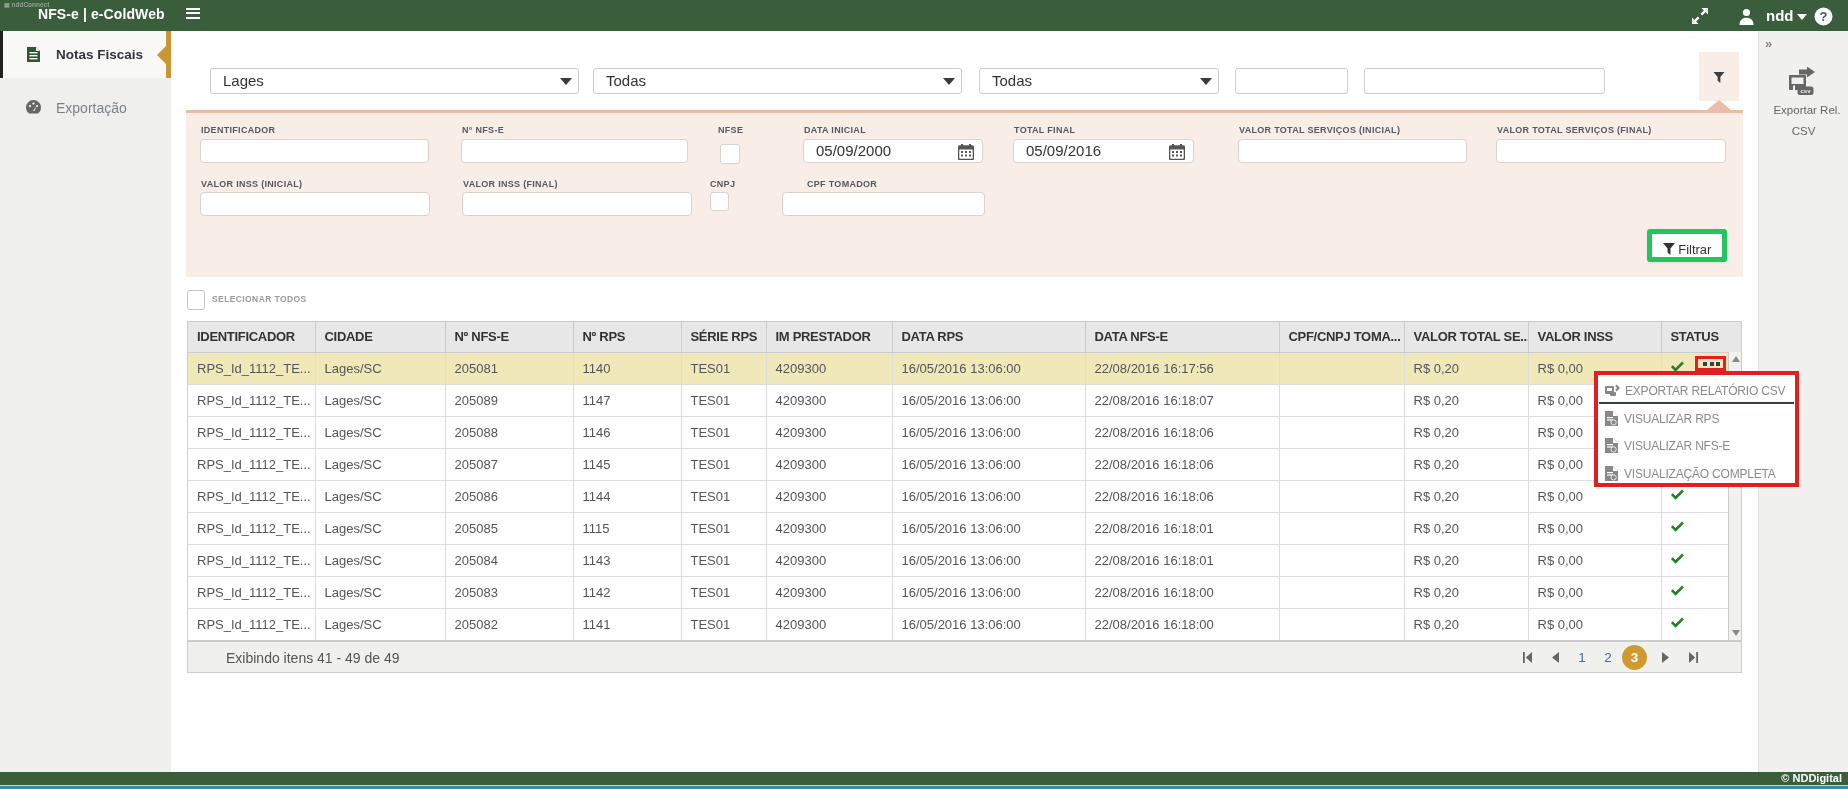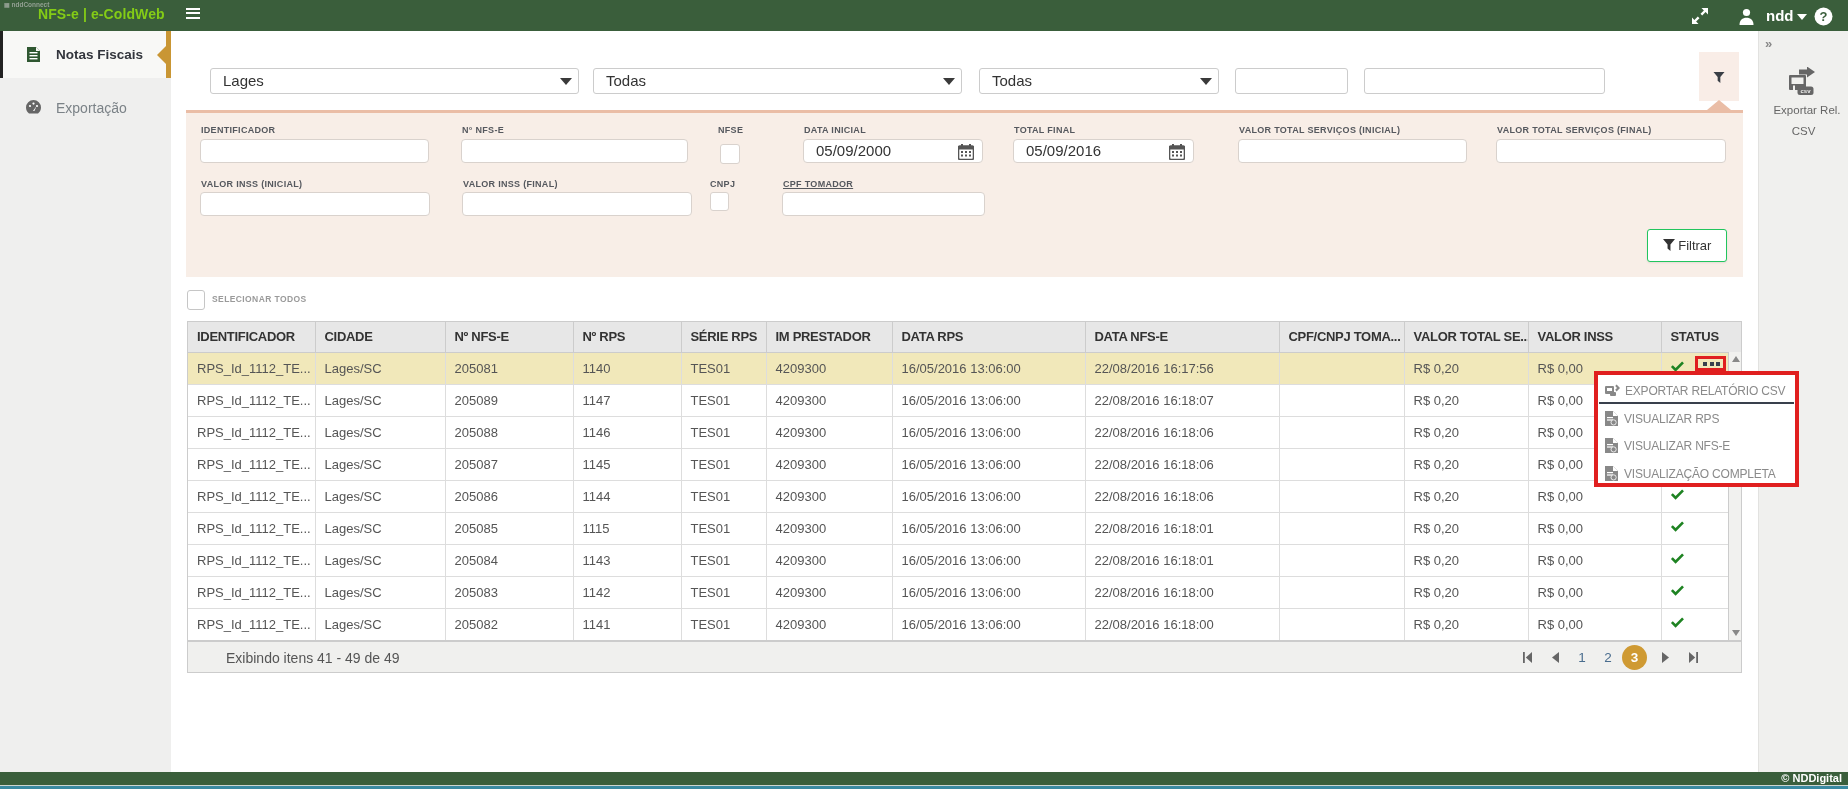--- a/index.html
+++ b/index.html
@@ -1,21 +1,21 @@
 <!DOCTYPE html>
 <html><head>
 <meta charset="utf-8">
 <style>
 * { margin:0; padding:0; box-sizing:border-box; }
 html,body { width:1848px; height:789px; overflow:hidden; font-family:"Liberation Sans", sans-serif; background:#fff; }
 
 
 #topbar { position:absolute; left:0; top:0; width:1848px; height:31px; background:#3a5e3b; }
 #minilogo { position:absolute; left:4px; top:1px; color:#93a093; font-size:6.5px; font-weight:bold; }
-#title { position:absolute; left:38px; top:6px; color:#84cc16; font-size:14px; font-weight:bold; letter-spacing:0.1px; }
+#title { position:absolute; left:38px; top:6px; color:#ffffff; font-size:14px; font-weight:bold; letter-spacing:0.1px; }
 #hamb { position:absolute; left:186px; top:8px; width:14px; height:12px; }
 #hamb div { height:2px; background:#fff; margin-bottom:2.4px; }
 
 
 .ticon { position:absolute; top:0; color:#fff; }
 
 
 #sidebar { position:absolute; left:0; top:31px; width:171px; height:741px; background:#efefee; }
 #navactive { position:absolute; left:0; top:0; width:171px; height:47px; background:#f8f8f6; border-left:3px solid #222; }
 #goldbar { position:absolute; left:166px; top:0; width:5px; height:47px; background:#c99634; }
@@ -32,21 +32,21 @@
 .caret { position:absolute; width:0; height:0; border-left:6.5px solid transparent; border-right:6.5px solid transparent; border-top:7px solid #3a3a3a; top:9px; }
 
 .flabel2 { position:absolute; font-size:9px; font-weight:bold; color:#55585e; letter-spacing:0.3px; }
 .finput { position:absolute; height:24px; background:#fff; border:1px solid #d9d2cd; border-radius:4px; font-size:15px; color:#333; line-height:22px; padding-left:12px; }
 .fcheck { position:absolute; width:20px; height:20px; background:#fff; border:1px solid #d9d2cd; border-radius:3px; }
 
 #fpanel { position:absolute; left:15px; top:79px; width:1557px; height:167px; background:#f8eee7; border-top:3px solid #eabda6; }
 #fbtn { position:absolute; left:1528px; top:21px; width:40px; height:49px; background:#f9ede7; }
 #fnotch { position:absolute; left:1536px; top:69px; width:0; height:0; border-left:12px solid transparent; border-right:12px solid transparent; border-bottom:10px solid #eabda6; }
 
-#filtrar { position:absolute; left:1476px; top:198px; width:80px; height:33px; background:#fff; border:1px solid #22c55e; border-radius:3px; box-shadow:0 1px 2px rgba(0,0,0,0.08); font-size:13px; color:#333; text-align:center; line-height:31px; }
+#filtrar { position:absolute; left:1476px; top:198px; width:80px; height:33px; background:#fff; border:5px solid #22c55e; border-radius:3px; box-shadow:0 1px 2px rgba(0,0,0,0.08); font-size:13px; color:#333; text-align:center; line-height:31px; }
 
 #seltodos-box { position:absolute; left:16px; top:259px; width:18px; height:20px; background:#fff; border:1px solid #c6c6c6; border-radius:3px; }
 #seltodos-lbl { position:absolute; left:41px; top:263px; font-size:8.5px; font-weight:bold; color:#9a9a9a; letter-spacing:0.4px; }
 
 
 #tablewrap { position:absolute; left:16px; top:290px; width:1555px; height:320px; border:1px solid #ccc; background:#fff; }
 table { border-collapse:collapse; table-layout:fixed; width:1553px; font-size:13px; }
 th { background:#e7e7e7; height:30px; text-align:left; font-size:13px; color:#333; padding:0 0 0 9px; border-right:1px solid #ccc; border-bottom:1px solid #ccc; font-weight:bold; overflow:hidden; white-space:nowrap; letter-spacing:-0.3px; }
 td { height:32px; color:#555; padding:0 0 0 9px; border-right:1px solid #ddd; border-bottom:1px solid #ddd; overflow:hidden; white-space:nowrap; }
 tr:last-child td { border-bottom:none; }
@@ -181,21 +181,21 @@
   <div class="finput" style="left:1067px;top:108px;width:229px;"></div>
   <div class="flabel2" style="left:1326px;top:94px;">VALOR TOTAL SERVIÇOS (FINAL)</div>
   <div class="finput" style="left:1325px;top:108px;width:230px;"></div>
 
   <div class="flabel2" style="left:30px;top:148px;">VALOR INSS (INICIAL)</div>
   <div class="finput" style="left:29px;top:161px;width:230px;"></div>
   <div class="flabel2" style="left:292px;top:148px;">VALOR INSS (FINAL)</div>
   <div class="finput" style="left:291px;top:161px;width:230px;"></div>
   <div class="flabel2" style="left:539px;top:148px;">CNPJ</div>
   <div class="fcheck" style="left:539px;top:161px;width:19px;height:19px;"></div>
-  <div class="flabel2" style="left:612px;top:148px;text-decoration:underline;">CPF TOMADOR</div>
+  <div class="flabel2" style="left:636px;top:148px;">CPF TOMADOR</div>
   <div class="finput" style="left:611px;top:161px;width:203px;"></div>
 
   <div id="filtrar"><svg style="vertical-align:-1px" width="12" height="12" viewBox="0 0 14 14">
         <path d="M0 0h14L8.7 6.5V14L5.3 11V6.5z" fill="#333"></path>
       </svg> Filtrar</div>
 
   <div id="seltodos-box"></div>
   <div id="seltodos-lbl">SELECIONAR TODOS</div>
 
   <div id="tablewrap">

